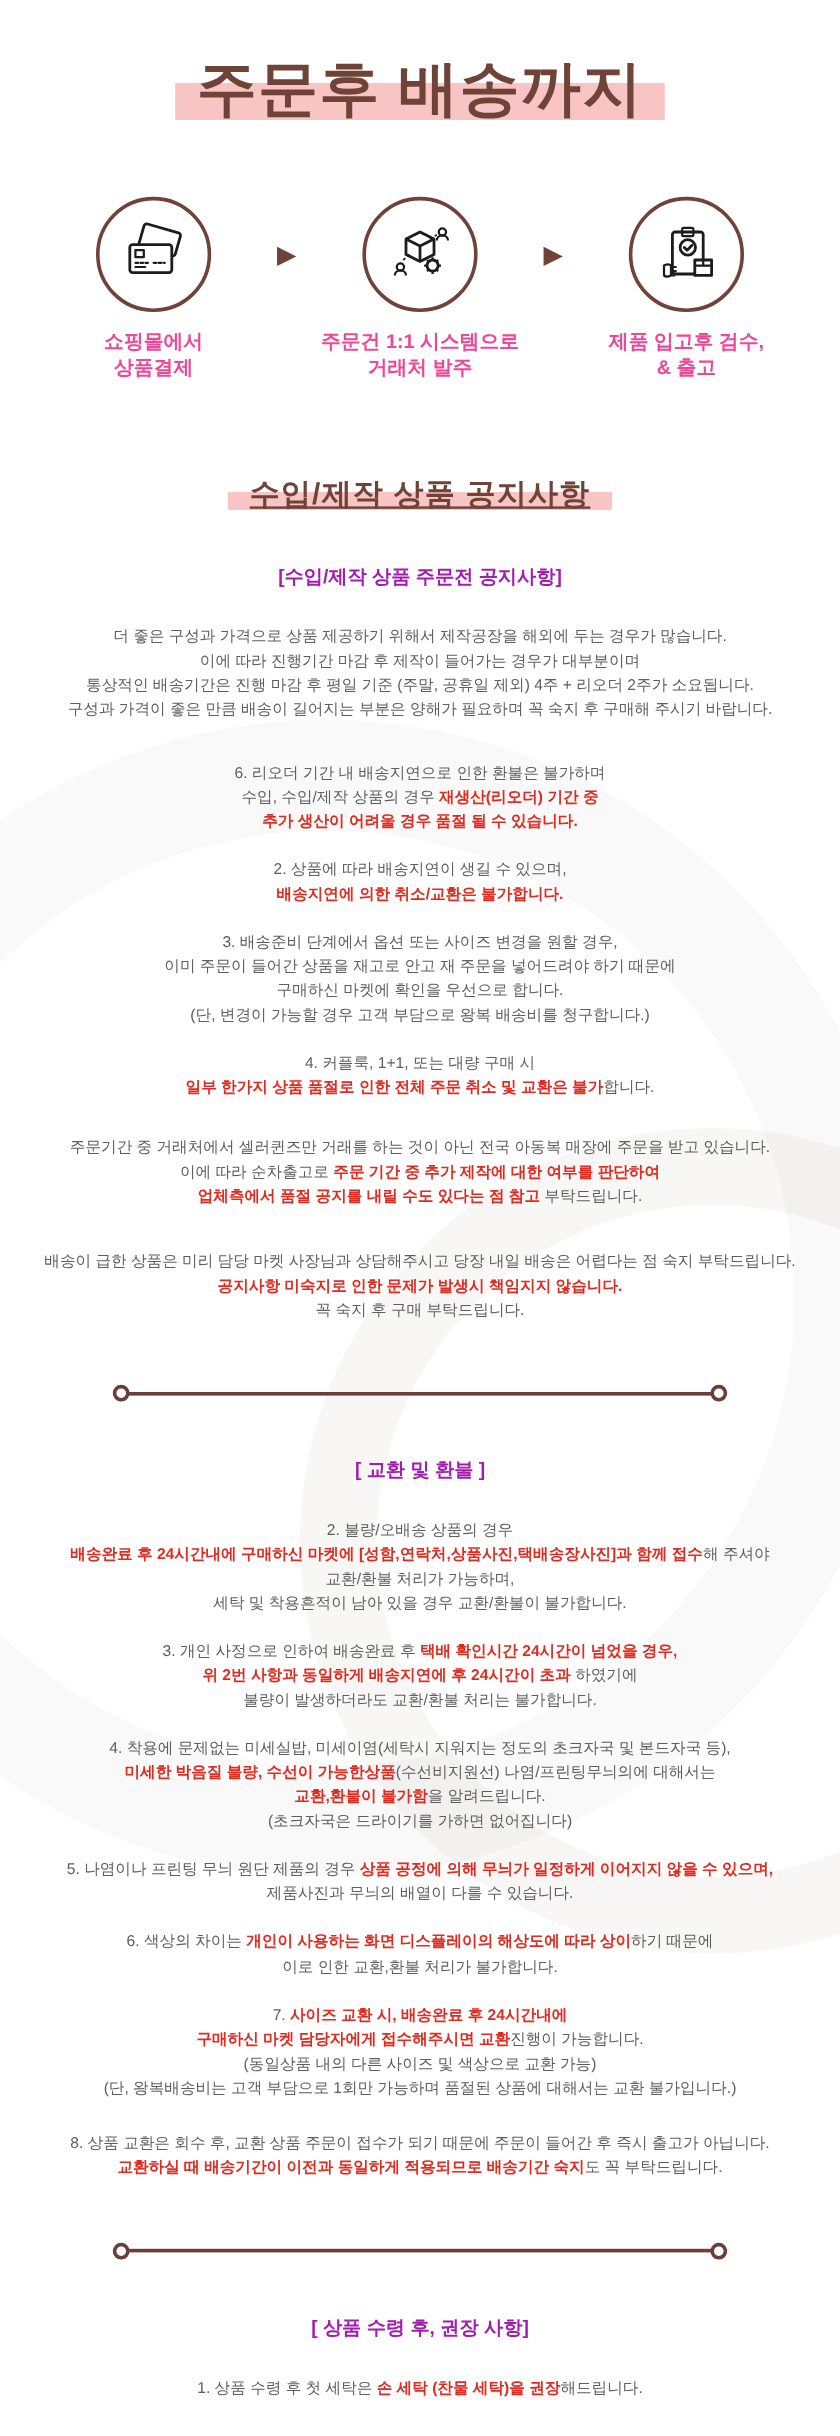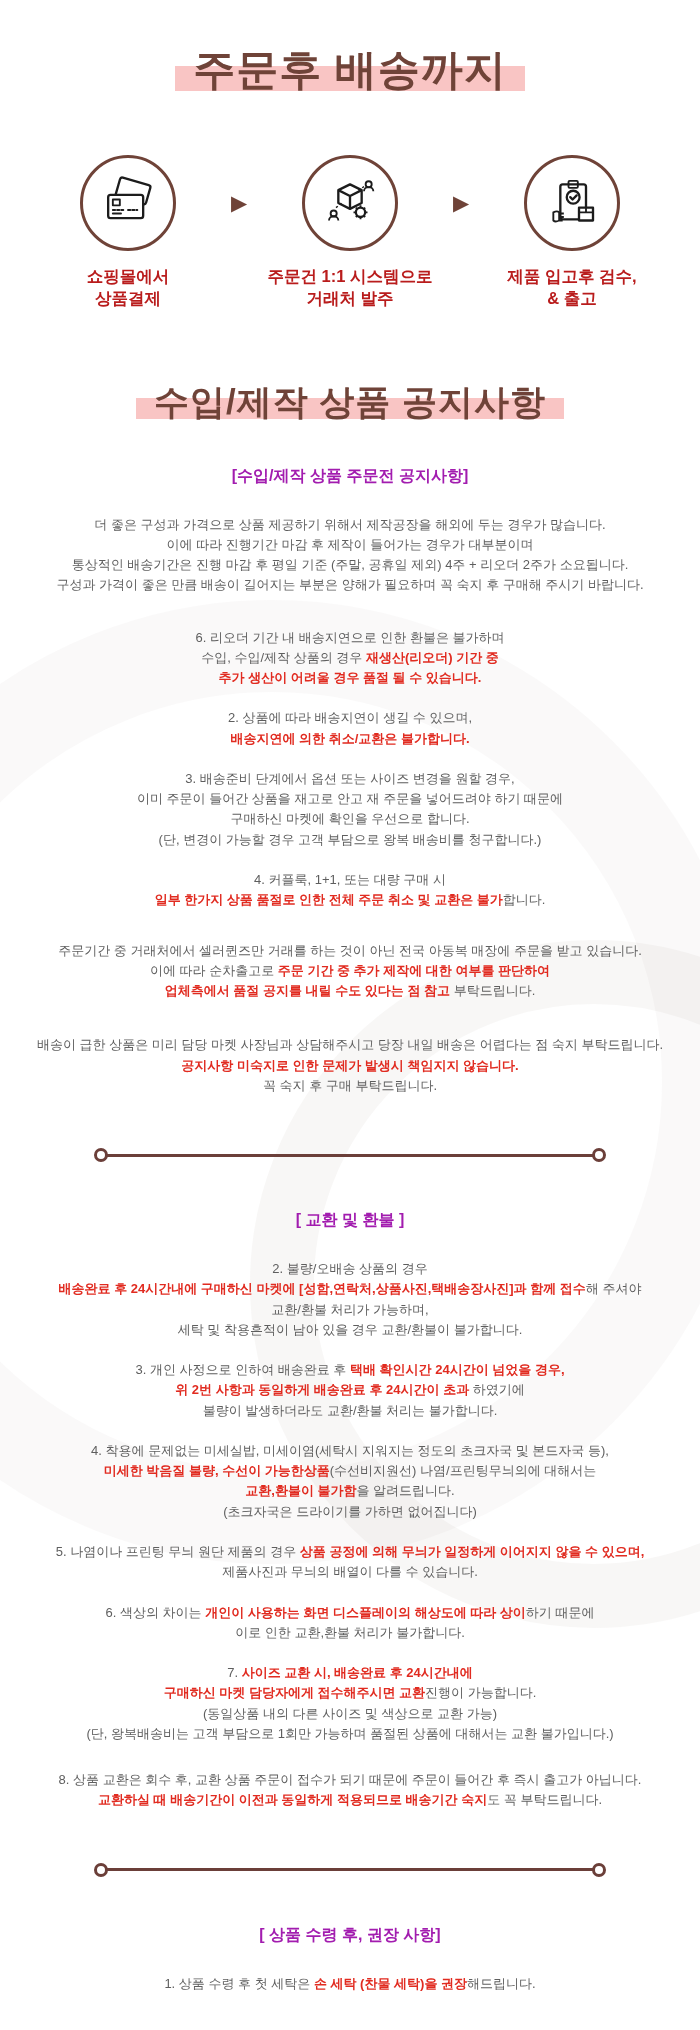--- a/index.html
+++ b/index.html
@@ -11,30 +11,30 @@
   .wm{position:absolute;z-index:0;pointer-events:none;border-radius:50%;}
   .wm1{width:560px;height:560px;left:250px;top:940px;border:64px solid rgba(188,176,170,0.10);}
   .wm2{width:780px;height:780px;left:-210px;top:600px;border:92px solid rgba(188,176,170,0.07);}
 
   
   .hero-title{text-align:center;margin:46px 0 0;}
   .hero-title.second{margin-top:72px;}
   .hl{display:inline-block;font-weight:800;color:#6f4338;letter-spacing:1px;line-height:1.12;
       background:linear-gradient(to bottom,transparent 42%,#f9c5c4 42%,#f9c5c4 96%,transparent 96%);
       padding:0 18px;}
-  .hl.t1{font-size:42px;}
-  .hl.t2{font-size:35px;}
+  .hl.t1{font-size:50px;}
+  .hl.t2{font-size:25px;text-decoration:underline;}
 
   
   .steps{display:flex;justify-content:center;align-items:flex-start;margin-top:62px;}
   .step{width:186px;text-align:center;}
   .circle{width:90px;height:90px;border:3px solid #6f4338;border-radius:50%;margin:0 auto;
           display:flex;align-items:center;justify-content:center;background:#fff;}
   .circle svg{width:56px;height:56px;}
-  .step-label{margin-top:14px;color:#b91c1c;font-weight:700;font-size:16.5px;line-height:1.35;}
+  .step-label{margin-top:14px;color:#ec4899;font-weight:700;font-size:16.5px;line-height:1.35;}
   .arrow{width:36px;text-align:center;margin-top:36px;color:#6f4338;font-size:21px;flex:0 0 auto;}
 
   
   .notice-body{margin-top:42px;font-size:13px;color:#5e5e5e;text-align:center;line-height:1.56;}
   .subhead{color:#a21caf;font-size:16px;font-weight:700;margin:46px 0 26px;}
   .notice-body .subhead:first-child{margin-top:0;}
   .para{margin:0 0 20px;}
   .line{min-height:1em;}
   .red{color:#e12b20;font-weight:700;}
 
@@ -165,21 +165,21 @@
         </div>
         <h3 class="subhead">[ 교환 및 환불 ]</h3>
         <div class="para">
           <div class="line"><span>2. 불량/오배송 상품의 경우</span></div>
           <div class="line"><span class="red">배송완료 후 24시간내에 구매하신 마켓에 [성함,연락처,상품사진,택배송장사진]과 함께 접수</span><span>해 주셔야</span></div>
           <div class="line"><span>교환/환불 처리가 가능하며,</span></div>
           <div class="line"><span>세탁 및 착용흔적이 남아 있을 경우 교환/환불이 불가합니다.</span></div>
         </div>
         <div class="para">
           <div class="line"><span>3. 개인 사정으로 인하여 배송완료 후 </span><span class="red">택배 확인시간 24시간이 넘었을 경우,</span></div>
-          <div class="line"><span class="red">위 2번 사항과 동일하게 배송완료 후 24시간이 초과</span><span> 하였기에</span></div>
+          <div class="line"><span class="red">위 2번 사항과 동일하게 배송지연에 후 24시간이 초과</span><span> 하였기에</span></div>
           <div class="line"><span>불량이 발생하더라도 교환/환불 처리는 불가합니다.</span></div>
         </div>
         <div class="para">
           <div class="line"><span>4. 착용에 문제없는 미세실밥, 미세이염(세탁시 지워지는 정도의 초크자국 및 본드자국 등),</span></div>
           <div class="line"><span class="red">미세한 박음질 불량, 수선이 가능한상품</span><span>(수선비지원선) 나염/프린팅무늬의에 대해서는</span></div>
           <div class="line"><span class="red">교환,환불이 불가함</span><span>을 알려드립니다.</span></div>
           <div class="line"><span>(초크자국은 드라이기를 가하면 없어집니다)</span></div>
         </div>
         <div class="para">
           <div class="line"><span>5. 나염이나 프린팅 무늬 원단 제품의 경우 </span><span class="red">상품 공정에 의해 무늬가 일정하게 이어지지 않을 수 있으며,</span></div>

